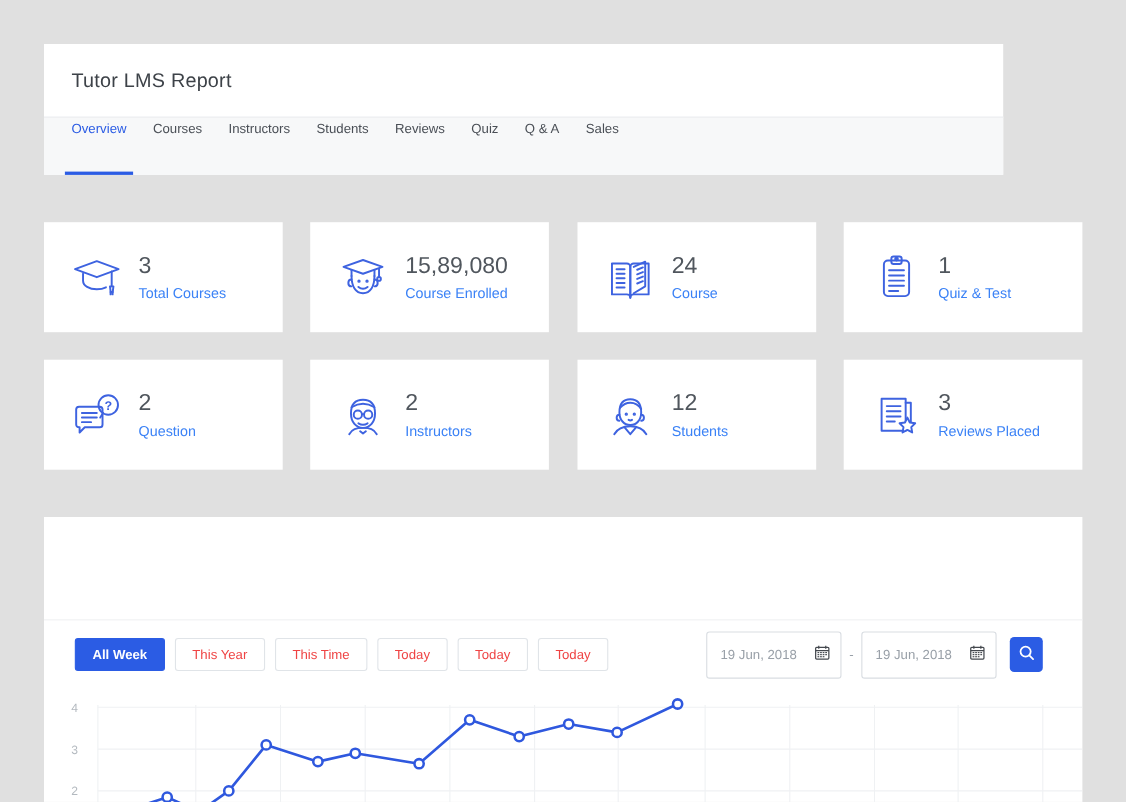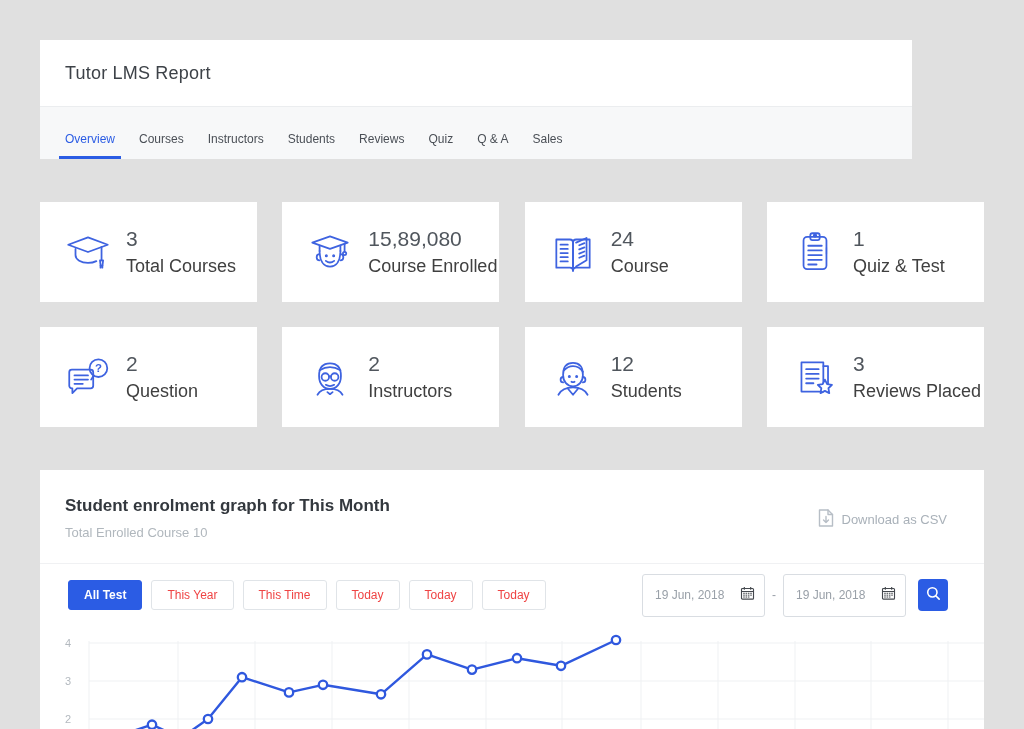--- a/index.html
+++ b/index.html
@@ -10,35 +10,35 @@
     -webkit-font-smoothing:antialiased;
   }
   .card{background:#fff;}
 
   
   .header-card{position:absolute;left:40px;top:40px;width:872px;}
   .header-top{height:66px;display:flex;align-items:center;padding:0 25px;}
   .page-title{font-size:18px;color:#3d4248;letter-spacing:.2px;}
   .tab-bar{height:52px;background:#f7f8f9;border-top:1px solid #ebedef;
     display:flex;align-items:stretch;padding:0 19px;}
-  .tab{display:flex;align-items:flex-end;padding:3px 6px 10px 6px;margin-right:12px;
+  .tab{display:flex;align-items:flex-start;padding:3px 6px 10px 6px;margin-right:12px;
     font-size:12px;color:#4a4f56;cursor:pointer;border-bottom:3px solid transparent;}
   .tab.active{color:#2b5ce4;border-bottom-color:#2b5ce4;}
 
   
   .stat-row{position:absolute;left:40px;width:944px;display:flex;justify-content:space-between;}
   .stat-row.r1{top:202px;}
   .stat-row.r2{top:327px;}
   .stat-card{width:217px;height:100px;background:#fff;display:flex;align-items:center;
     padding-left:21px;box-sizing:border-box;}
   .stat-icon{width:54px;height:54px;flex:none;display:flex;align-items:center;justify-content:center;color:#3e63e0;}
   .stat-icon svg{width:50px;height:50px;}
   .stat-text{margin-left:11px;}
   .stat-value{font-size:21px;color:#50565d;}
-  .stat-label{font-size:18px;color:#404040;margin-top:5px;}
+  .stat-label{font-size:13px;color:#3b82f6;margin-top:5px;}
 
   
   .graph-card{position:absolute;left:40px;top:470px;width:944px;height:259px;background:#fff;}
   .graph-head{display:flex;justify-content:space-between;align-items:flex-start;
     padding:26px 37px 0 25px;}
   .graph-title{font-size:17px;font-weight:bold;color:#33383e;}
   .graph-subtitle{font-size:13px;color:#b0b7bd;margin-top:9px;}
   .download{display:flex;align-items:center;gap:8px;color:#a9b1b9;font-size:13px;
     margin-top:13px;cursor:pointer;}
   .graph-sep{position:absolute;left:0;top:93px;width:100%;border-top:1px solid #f0f1f3;}
@@ -238,42 +238,26 @@
     <div class="stat-text">
       <div class="stat-value">3</div>
       <div class="stat-label">Reviews Placed</div>
     </div>
   </div>
 
 </div>
 
 <div class="card graph-card">
 
-  <div class="graph-head">
-    <div>
-      <div class="graph-title">Student enrolment graph for This Month</div>
-      <div class="graph-subtitle">Total Enrolled Course 10</div>
-    </div>
-    <div class="download">
-      <span>
-        <svg width="16" height="18" viewBox="0 0 16 18" fill="none" stroke="#b7bec6" stroke-width="1.4" stroke-linecap="round" stroke-linejoin="round">
-          <path d="M1.5 1 h8.5 l4.5 4.5 V17 H1.5 z"></path>
-          <path d="M10 1 v4.5 h4.5"></path>
-          <path d="M8 7.5 v6 M5.5 11 L8 13.5 L10.5 11"></path>
-        </svg>
-      </span>
-      <span>Download as CSV</span>
-    </div>
-  </div>
 
   <div class="graph-sep"></div>
 
   <div class="filter-row">
     <div class="fbtn active">
-        <span>All Test</span>
+        <span>All Week</span>
       </div>
     <div class="fbtn">
         <span>This Year</span>
       </div>
     <div class="fbtn">
         <span>This Time</span>
       </div>
     <div class="fbtn">
         <span>Today</span>
       </div>

